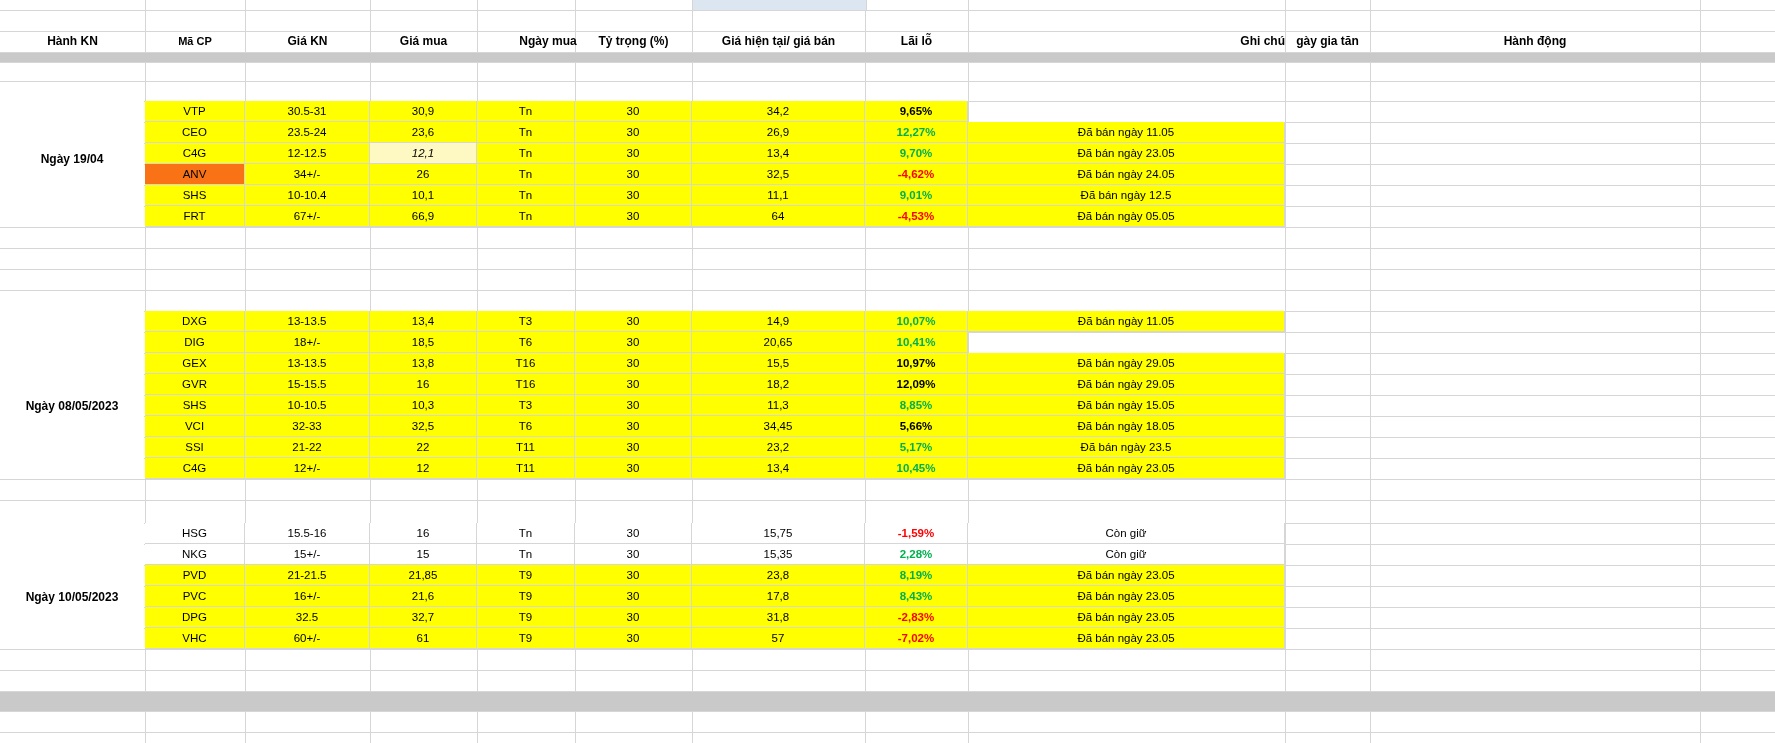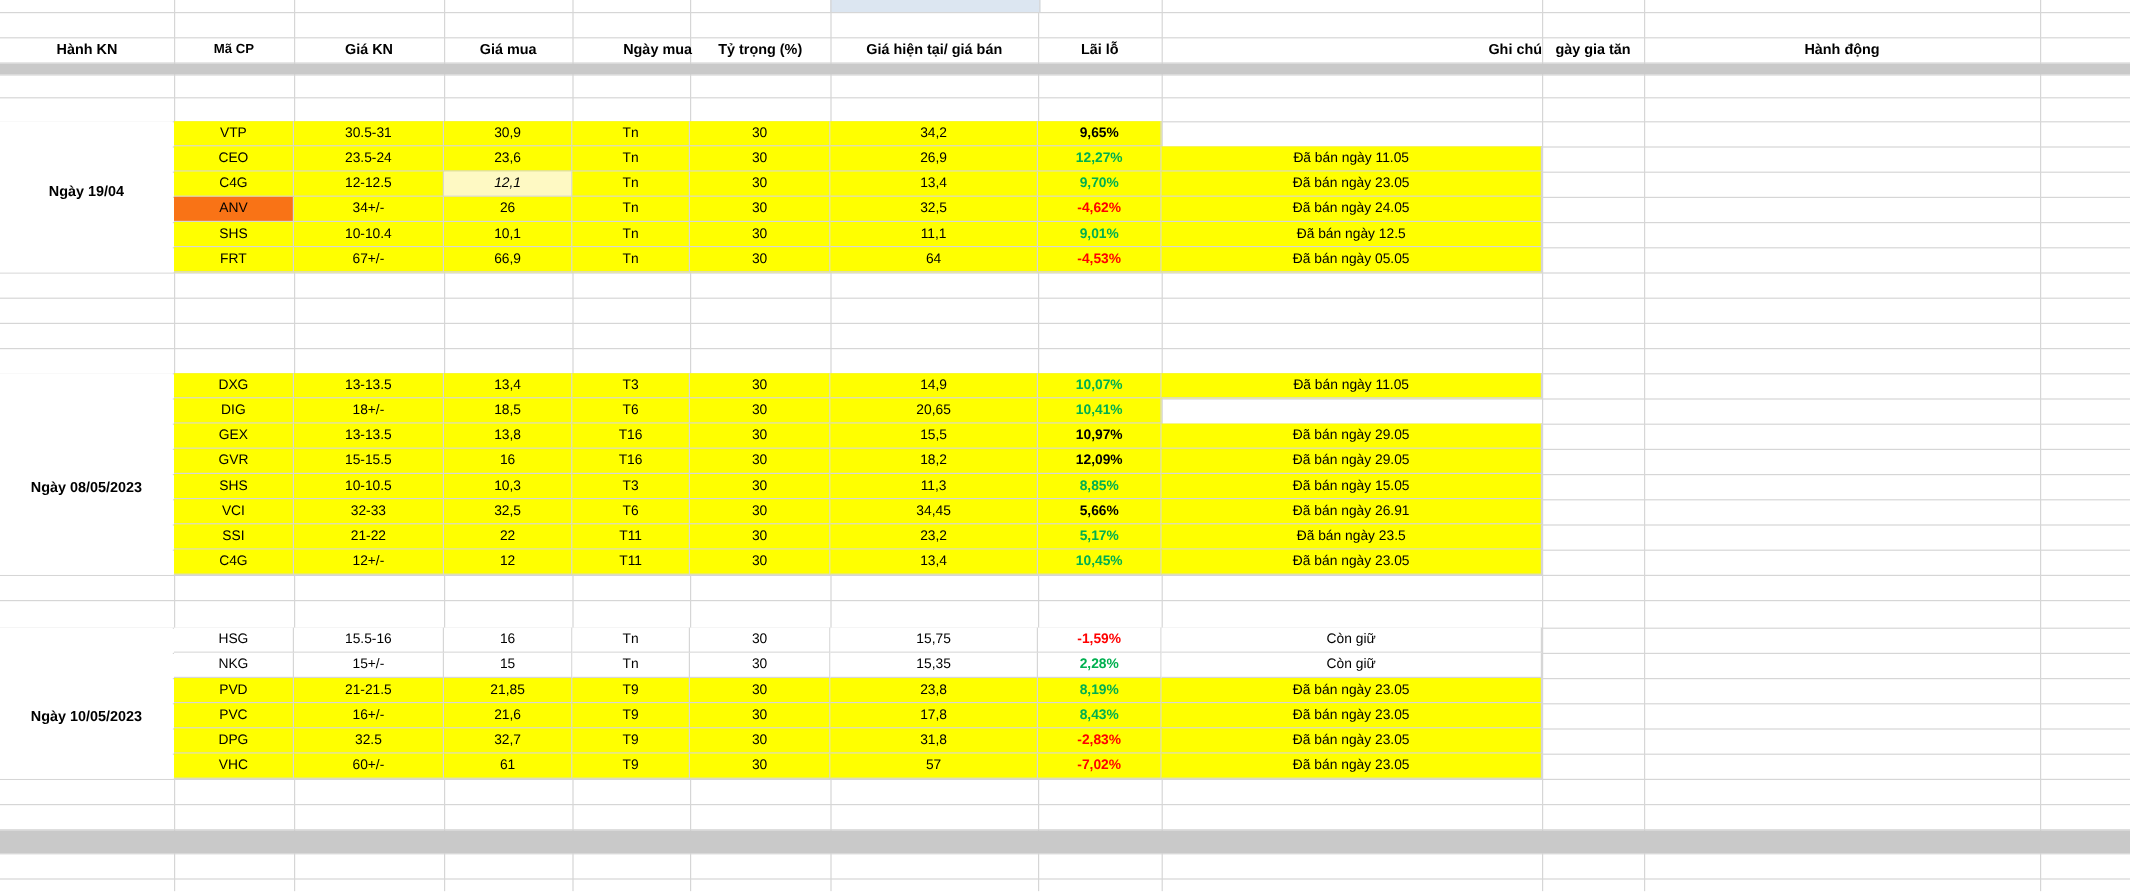--- a/index.html
+++ b/index.html
@@ -220,21 +220,21 @@
         <div class="cell" style="width: 317px; background: rgb(255, 255, 0);">Đã bán ngày 15.05</div>
       </div>
       <div class="row" style="top: 416px;">
         <div class="cell" style="width: 100px; background: rgb(255, 255, 0);">VCI</div>
         <div class="cell" style="width: 125px; background: rgb(255, 255, 0);">32-33</div>
         <div class="cell" style="width: 107px; background: rgb(255, 255, 0);">32,5</div>
         <div class="cell" style="width: 98px; background: rgb(255, 255, 0);">T6</div>
         <div class="cell" style="width: 117px; background: rgb(255, 255, 0);">30</div>
         <div class="cell" style="width: 173px; background: rgb(255, 255, 0);">34,45</div>
         <div class="cell pl" style="width: 103px; background: rgb(255, 255, 0); color: rgb(0, 0, 0);">5,66%</div>
-        <div class="cell" style="width: 317px; background: rgb(255, 255, 0);">Đã bán ngày 26.91</div>
+        <div class="cell" style="width: 317px; background: rgb(255, 255, 0);">Đã bán ngày 18.05</div>
       </div>
       <div class="row" style="top: 437px;">
         <div class="cell" style="width: 100px; background: rgb(255, 255, 0);">SSI</div>
         <div class="cell" style="width: 125px; background: rgb(255, 255, 0);">21-22</div>
         <div class="cell" style="width: 107px; background: rgb(255, 255, 0);">22</div>
         <div class="cell" style="width: 98px; background: rgb(255, 255, 0);">T11</div>
         <div class="cell" style="width: 117px; background: rgb(255, 255, 0);">30</div>
         <div class="cell" style="width: 173px; background: rgb(255, 255, 0);">23,2</div>
         <div class="cell pl" style="width: 103px; background: rgb(255, 255, 0); color: rgb(0, 176, 80);">5,17%</div>
         <div class="cell" style="width: 317px; background: rgb(255, 255, 0);">Đã bán ngày 23.5</div>

